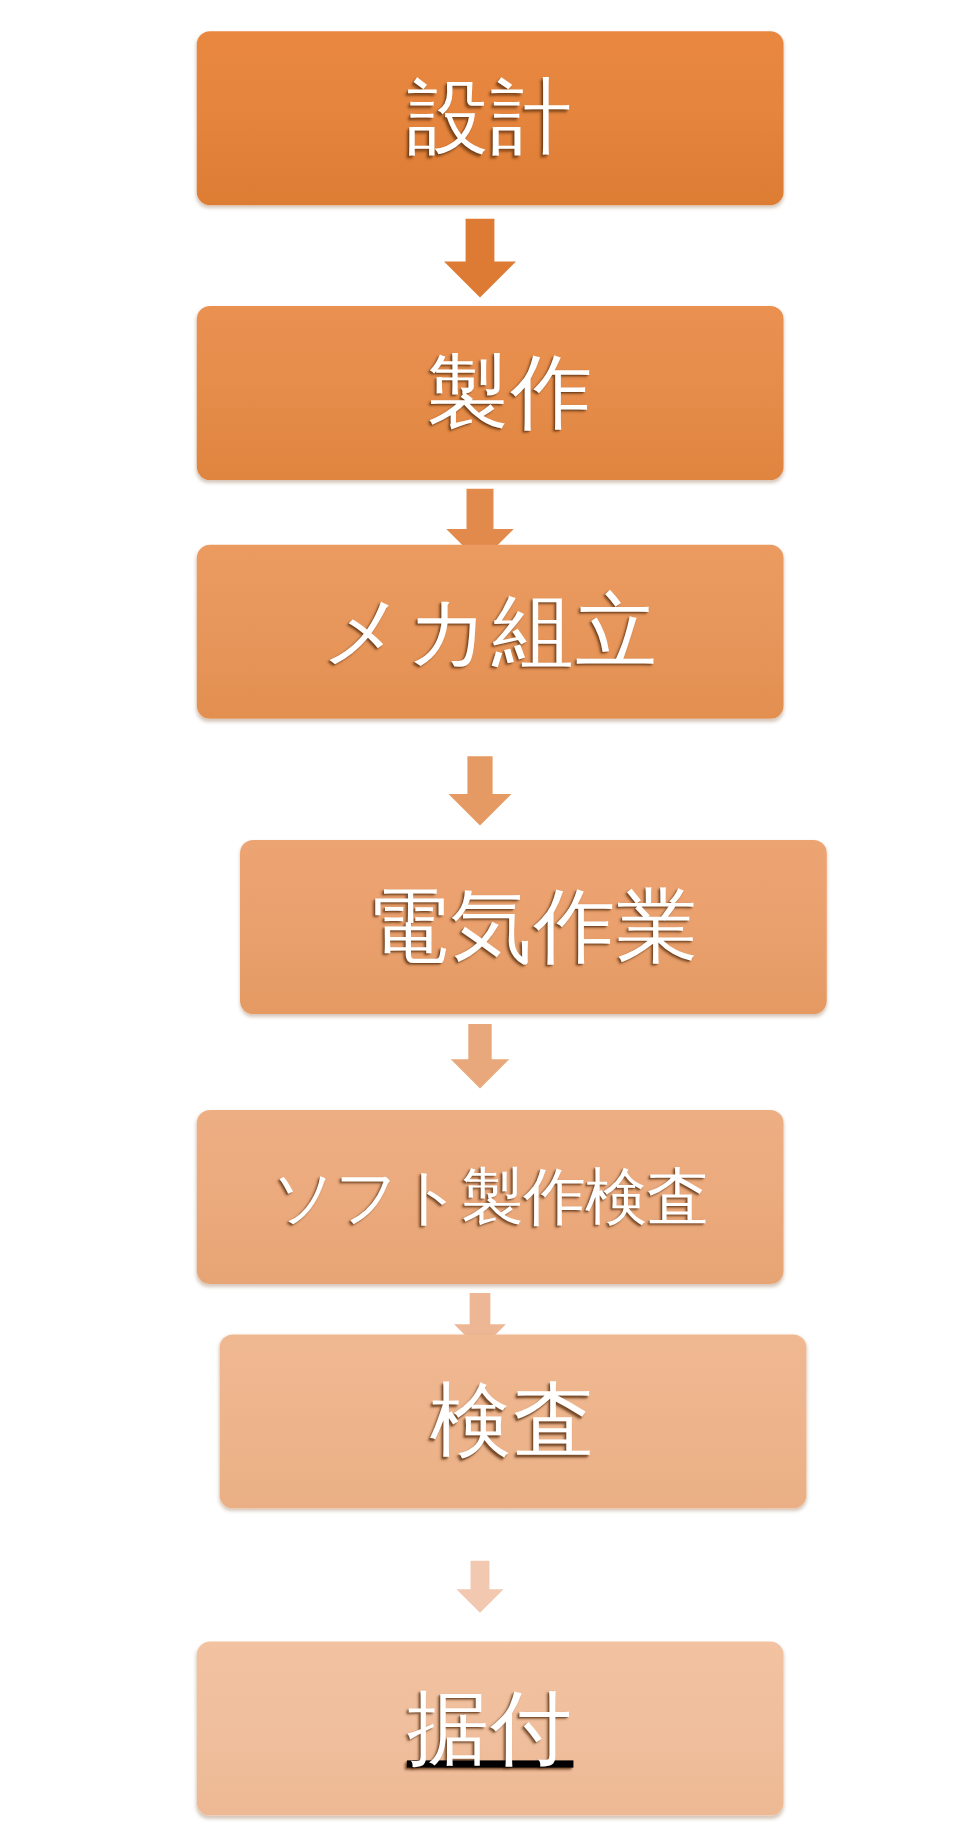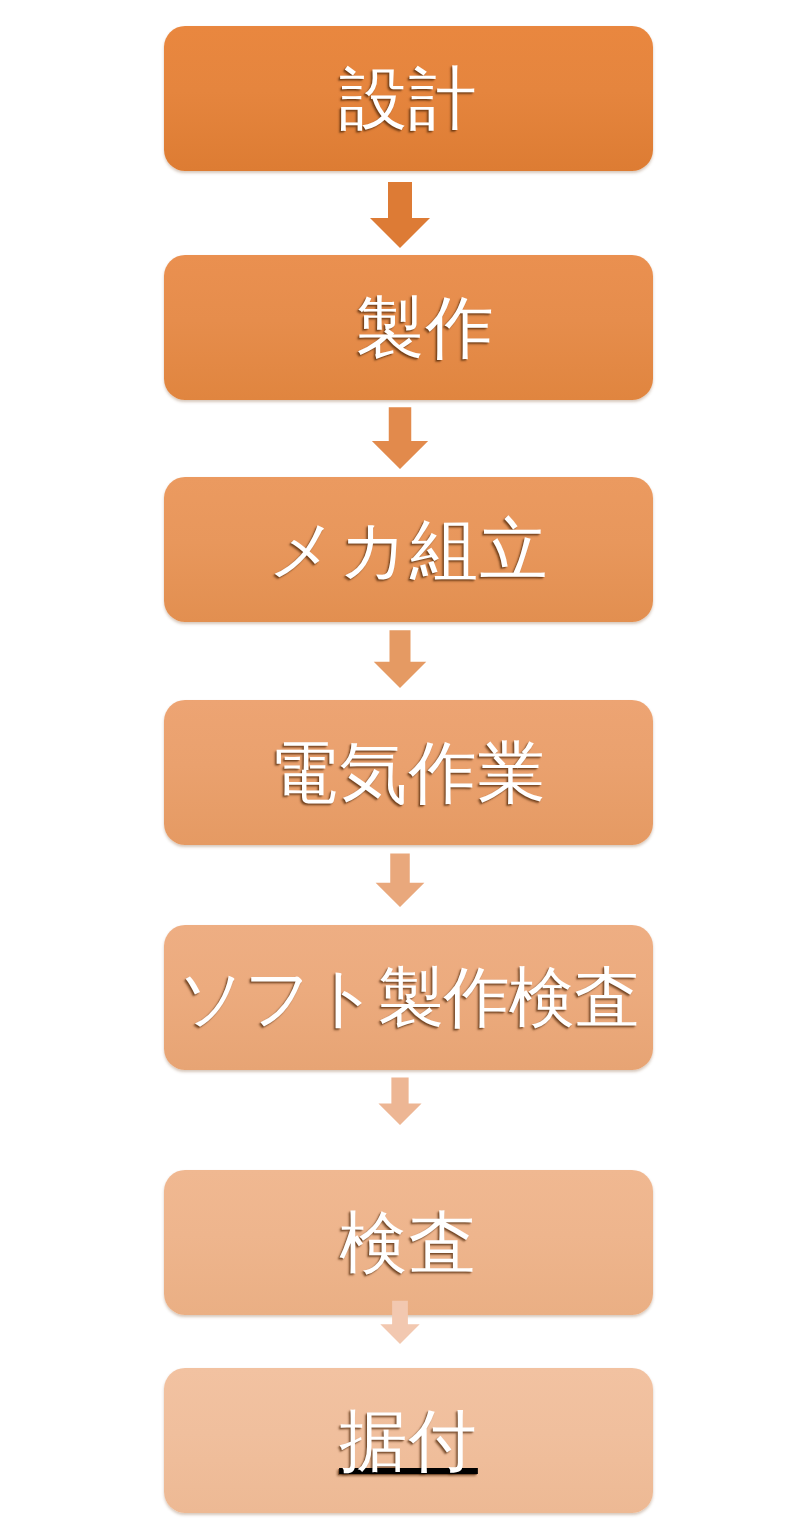--- a/index.html
+++ b/index.html
@@ -21,21 +21,21 @@
     height: 1519px;
     background: #ffffff;
   }
 
   
   .step {
     position: absolute;
     left: 164px;
     width: 489px;
     height: 145px;
-    border-radius: 21px;
+    border-radius: 11px;
     box-sizing: border-box;
     display: flex;
     align-items: center;
     justify-content: center;
     box-shadow: 0 2px 3px rgba(120, 70, 30, 0.30);
   }
 
   .step .label {
     color: #ffffff;
     font-size: 68px;
@@ -43,31 +43,31 @@
     letter-spacing: 0.02em;
     font-weight: 400;
     white-space: nowrap;
     text-shadow:
       -2px 2px 2px rgba(80, 40, 10, 0.55),
       -1px 1px 1px rgba(80, 40, 10, 0.45);
   }
 
   
   .step.wide .label {
-    font-size: 66px;
+    font-size: 52px;
     letter-spacing: -0.01em;
   }
 
   
   #step-0 { top: 26px;   }
   #step-1 { top: 255px;  }
-  #step-2 { top: 477px;  }
-  #step-3 { top: 700px;  }
+  #step-2 { top: 454px;  }
+  #step-3 { top: 700px; margin-left: 36px;  }
   #step-4 { top: 925px;  }
-  #step-5 { top: 1170px; }
+  #step-5 { top: 1112px; margin-left: 19px; }
   #step-6 { top: 1368px; text-decoration: underline; }
 
   
   .arrow {
     position: absolute;
     left: 50%;
     transform: translateX(-50%);
   }
   .arrow svg { display: block; }
 

